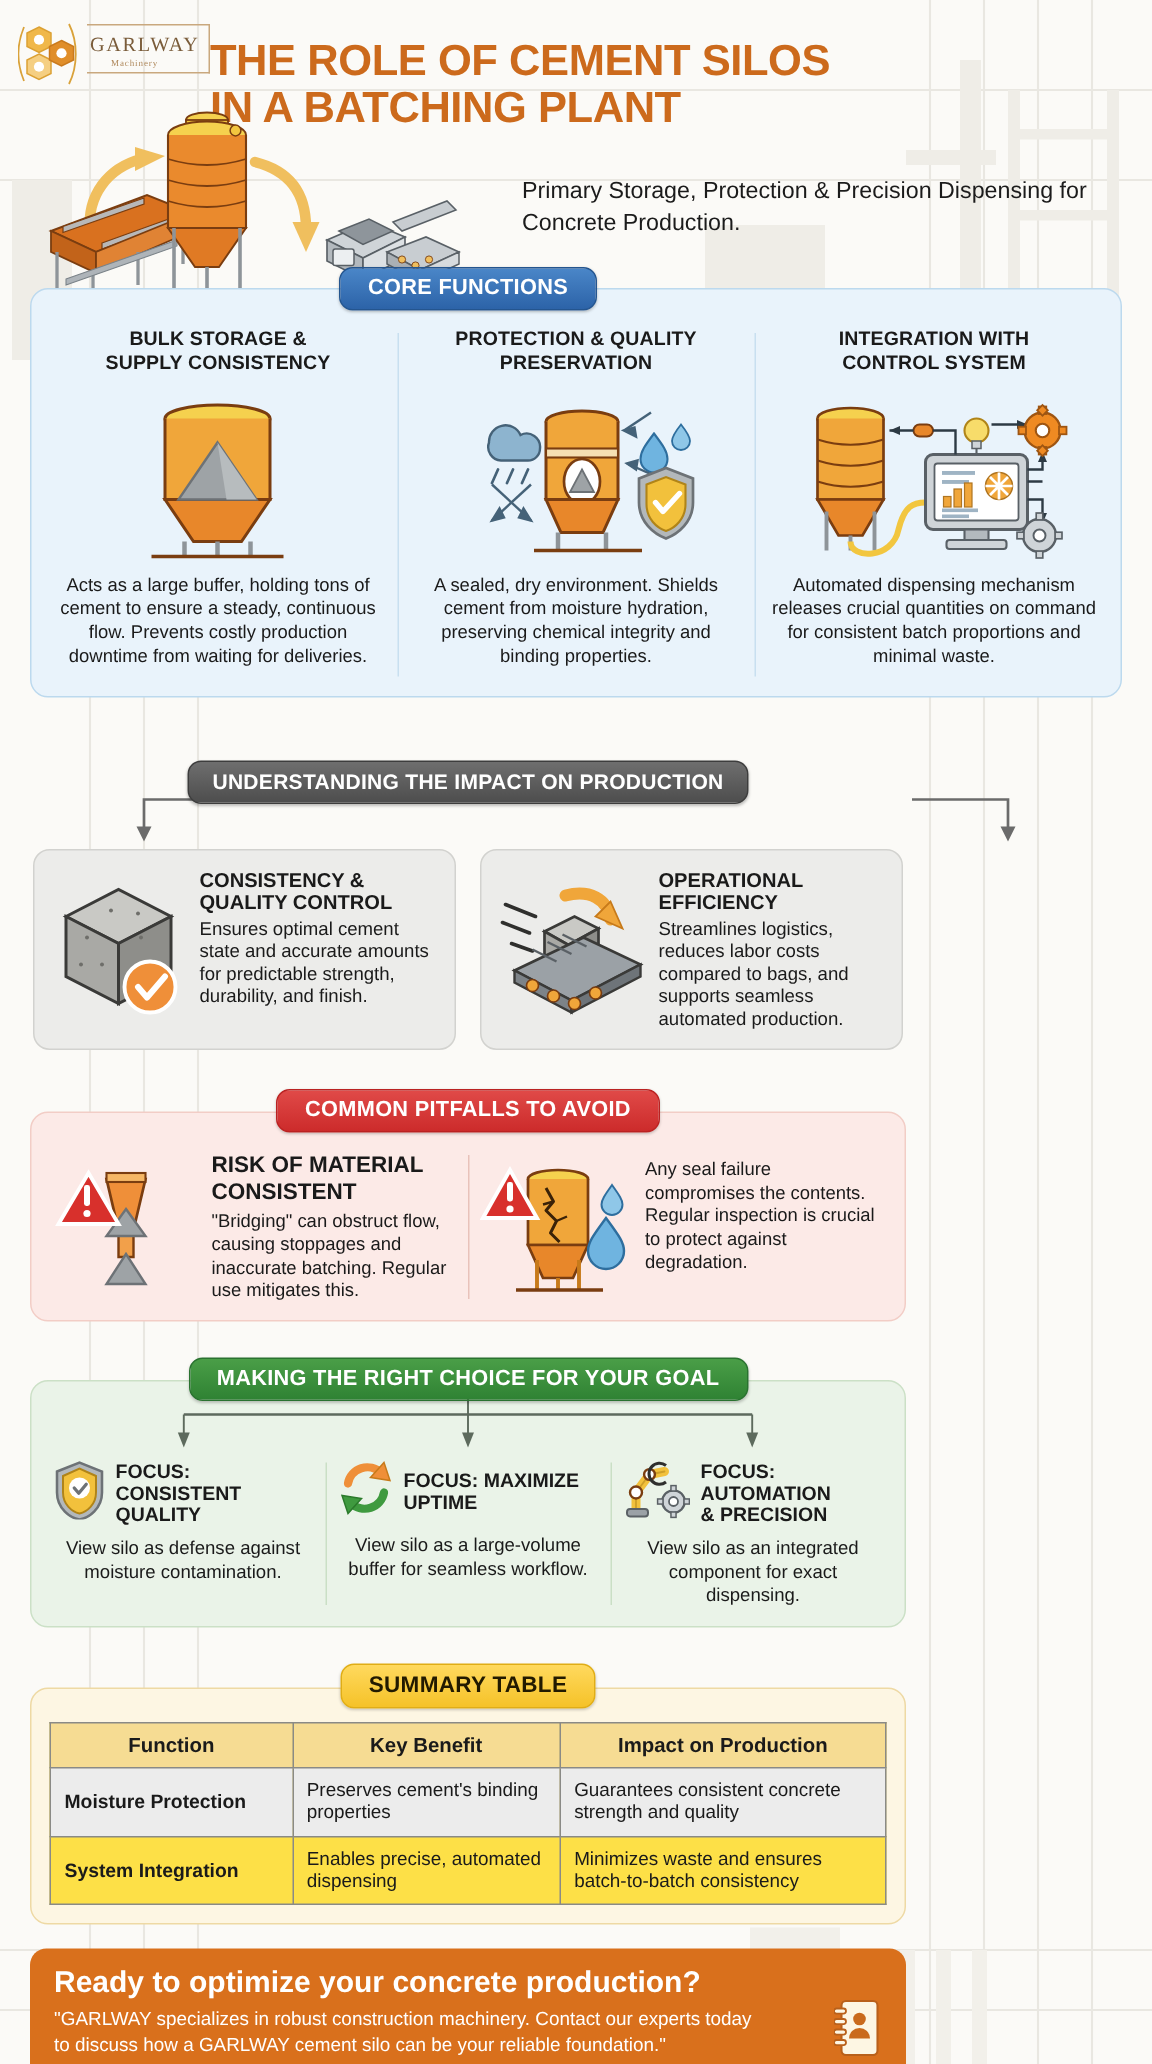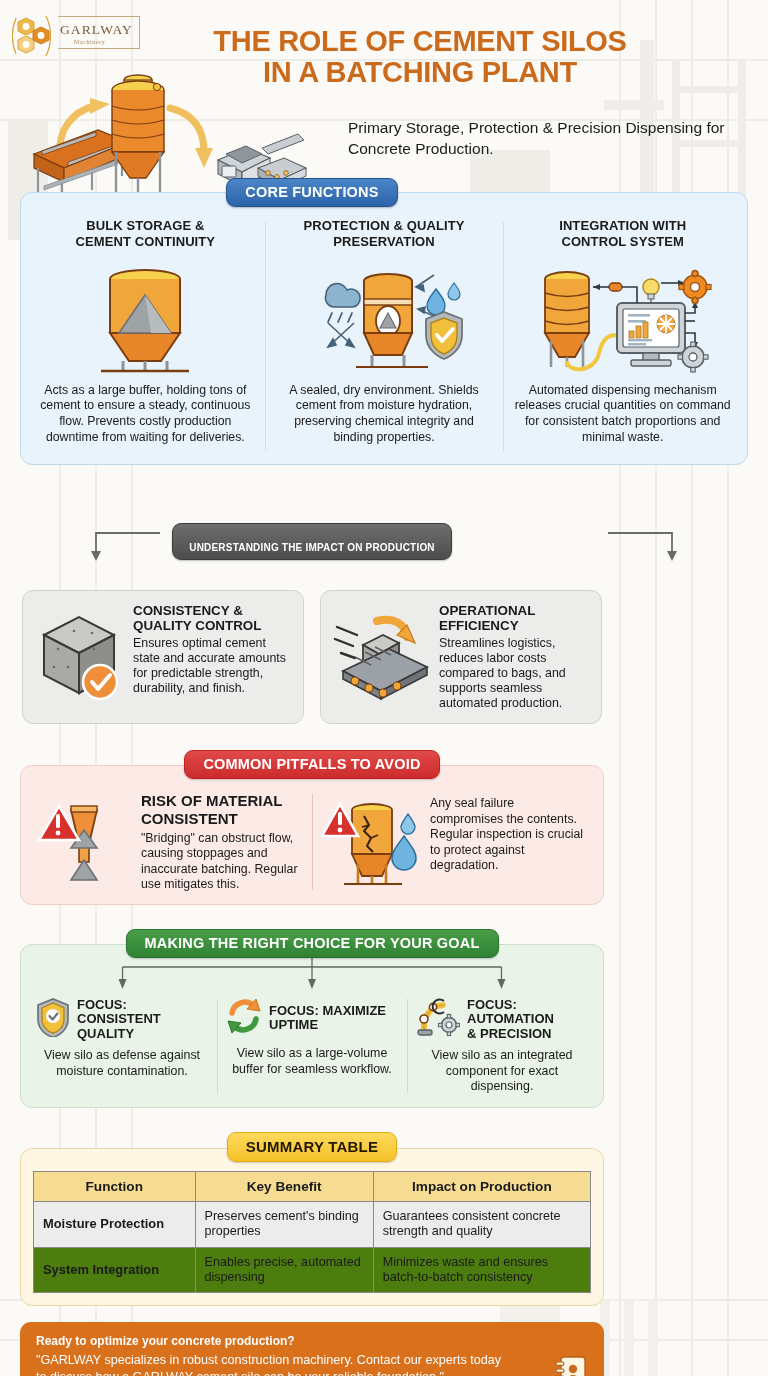--- a/index.html
+++ b/index.html
@@ -15,21 +15,20 @@
   .bg-blueprint{
     position:absolute; inset:0; z-index:0; pointer-events:none;
   }
   .page{ position:relative; z-index:2; width:624px; height:1376px; }
 
   
   .header{ position:relative; height:182px; }
   .logo{ position:absolute; left:12px; top:12px; width:128px; height:46px; }
   .title{
     position:absolute; left:140px; top:26px; width:560px;
-    text-align:center;
     font-size:29px; line-height:1.08; font-weight:bold;
     color:#cc6a1c; letter-spacing:-0.3px;
   }
   .title .l2{ display:block; }
   .subtitle{
     position:absolute; left:348px; top:118px; width:380px;
     font-size:15.5px; line-height:1.35; color:#1b1b1b;
   }
   .header-illo{ position:absolute; left:22px; top:56px; width:300px; height:148px; }
 
@@ -55,21 +54,21 @@
   .core-col + .core-col:before{
     content:""; position:absolute; left:0; top:4px; bottom:4px; width:1px; background:#c8dff0;
   }
   .core-h{ font-size:13px; font-weight:bold; line-height:1.25; letter-spacing:.1px; }
   .core-icon{ height:120px; margin-top:8px; display:flex; align-items:center; justify-content:center; }
   .core-p{ font-size:12.3px; line-height:1.28; margin-top:4px; }
 
   
   .impact-sec{ position:relative; margin-top:300px; }
   .impact-badge{ background:linear-gradient(#6e6e6e,#4d4d4d); border:1px solid #3d3d3d;
-    box-shadow:0 1px 2px rgba(0,0,0,.25); font-size:10px; padding:18px 16px 6px;margin-top:16px;}
+    box-shadow:0 1px 2px rgba(0,0,0,.25); font-size:14px; padding:5px 16px 6px;}
   .impact-arrows{ position:absolute; left:0; top:0; width:768px; height:60px; }
   .impact-cards{ display:flex; gap:16px; padding:0 22px; margin-top:30px; }
   .impact-card{
     flex:1; background:#ececea; border:1px solid #d2d2cf; border-radius:11px;
     padding:12px 12px 12px 10px; display:flex; gap:8px; min-height:118px;
   }
   .impact-icon{ flex:0 0 92px; display:flex; align-items:center; justify-content:center; }
   .impact-txt{ flex:1; }
   .impact-h{ font-size:13.4px; font-weight:bold; line-height:1.15; }
   .impact-p{ font-size:12.4px; line-height:1.22; margin-top:2px; }
@@ -109,37 +108,37 @@
   .choice-p{ font-size:12.4px; line-height:1.25; margin-top:7px; text-align:center; }
 
   
   .sum-sec{ position:relative; margin-top:24px; }
   .sum-badge{ background:linear-gradient(#ffd95e,#f5c228); border:1px solid #e0ad16;
     color:#221a00; box-shadow:0 1px 2px rgba(0,0,0,.2); font-size:15px; }
   .sum-box{
     margin:-14px 20px 0; background:#fdf6e3; border:1px solid #eed9a4; border-radius:12px;
     padding:22px 12px 12px;
   }
-  table{ width:100%; border-collapse:collapse; background:#4d7c0f;
+  table{ width:100%; border-collapse:collapse; background:#fde047;
          border:1.5px solid #8a8a86; }
   th{
     background:#f6dc93; font-size:13.6px; font-weight:bold; padding:7px 6px;
     border:1.2px solid #8a8a86; text-align:center;
   }
   td{ font-size:12.6px; padding:7px 9px; border:1.2px solid #8a8a86; line-height:1.22; vertical-align:middle; }
   td.fn{ font-weight:bold; font-size:12.9px; }
   tr.alt td{ background:#ececec; }
   col.c1{ width:29%; } col.c2{ width:32%; } col.c3{ width:39%; }
 
   
   .cta{
     margin:16px 20px 0; background:#d9701c; border-radius:11px;
     padding:12px 16px 14px; color:#fff; position:relative; min-height:92px;
   }
-  .cta-h{ font-size:12px; font-weight:bold; }
+  .cta-h{ font-size:20px; font-weight:bold; }
   .cta-p{ font-size:12.6px; line-height:1.3; margin-top:4px; width:86%; }
   .cta-icon{ position:absolute; right:18px; top:34px; }
 </style>
 </head>
 <body>
 
 <svg class="bg-blueprint" width="768" height="1376" viewBox="0 0 768 1376">
   <rect width="768" height="1376" fill="#fbfaf7"></rect>
   <g stroke="#e9e7e1" stroke-width="1.4" fill="none">
     <path d="M60 0 V1376 M96 0 V1376 M132 0 V1376 M620 0 V1376 M656 0 V1376 M692 0 V1376 M728 0 V1376"></path>
@@ -254,21 +253,21 @@
   <div class="core-sec">
     <div class="badge-wrap">
       <span class="badge core-badge">CORE FUNCTIONS</span>
     </div>
     <div class="core-box"></div>
     <div class="core-cols">
 
       <div class="core-col">
         <div class="core-h">
           <span>BULK STORAGE &amp;</span><br>
-          <span>CEMENT CONTINUITY</span>
+          <span>SUPPLY CONSISTENCY</span>
         </div>
         <div class="core-icon">
           <svg width="132" height="116" viewBox="0 0 132 116">
             <ellipse cx="66" cy="18" rx="35" ry="9" fill="#f5d14e" stroke="#7a3d10" stroke-width="2"></ellipse>
             <path d="M31 18 V72 H101 V18" fill="#f0a63a" stroke="#7a3d10" stroke-width="2"></path>
             <path d="M31 72 L50 100 H82 L101 72 Z" fill="#e8872a" stroke="#7a3d10" stroke-width="2"></path>
             <polygon points="66,34 92,72 40,72" fill="#9ea3a6" stroke="#6d7276" stroke-width="1.6"></polygon>
             <polygon points="66,34 92,72 72,72" fill="#b7bcbe"></polygon>
             <g stroke="#8e9499" stroke-width="3">
                 <path d="M44 100 V110 M88 100 V110 M66 100 V110"></path>

